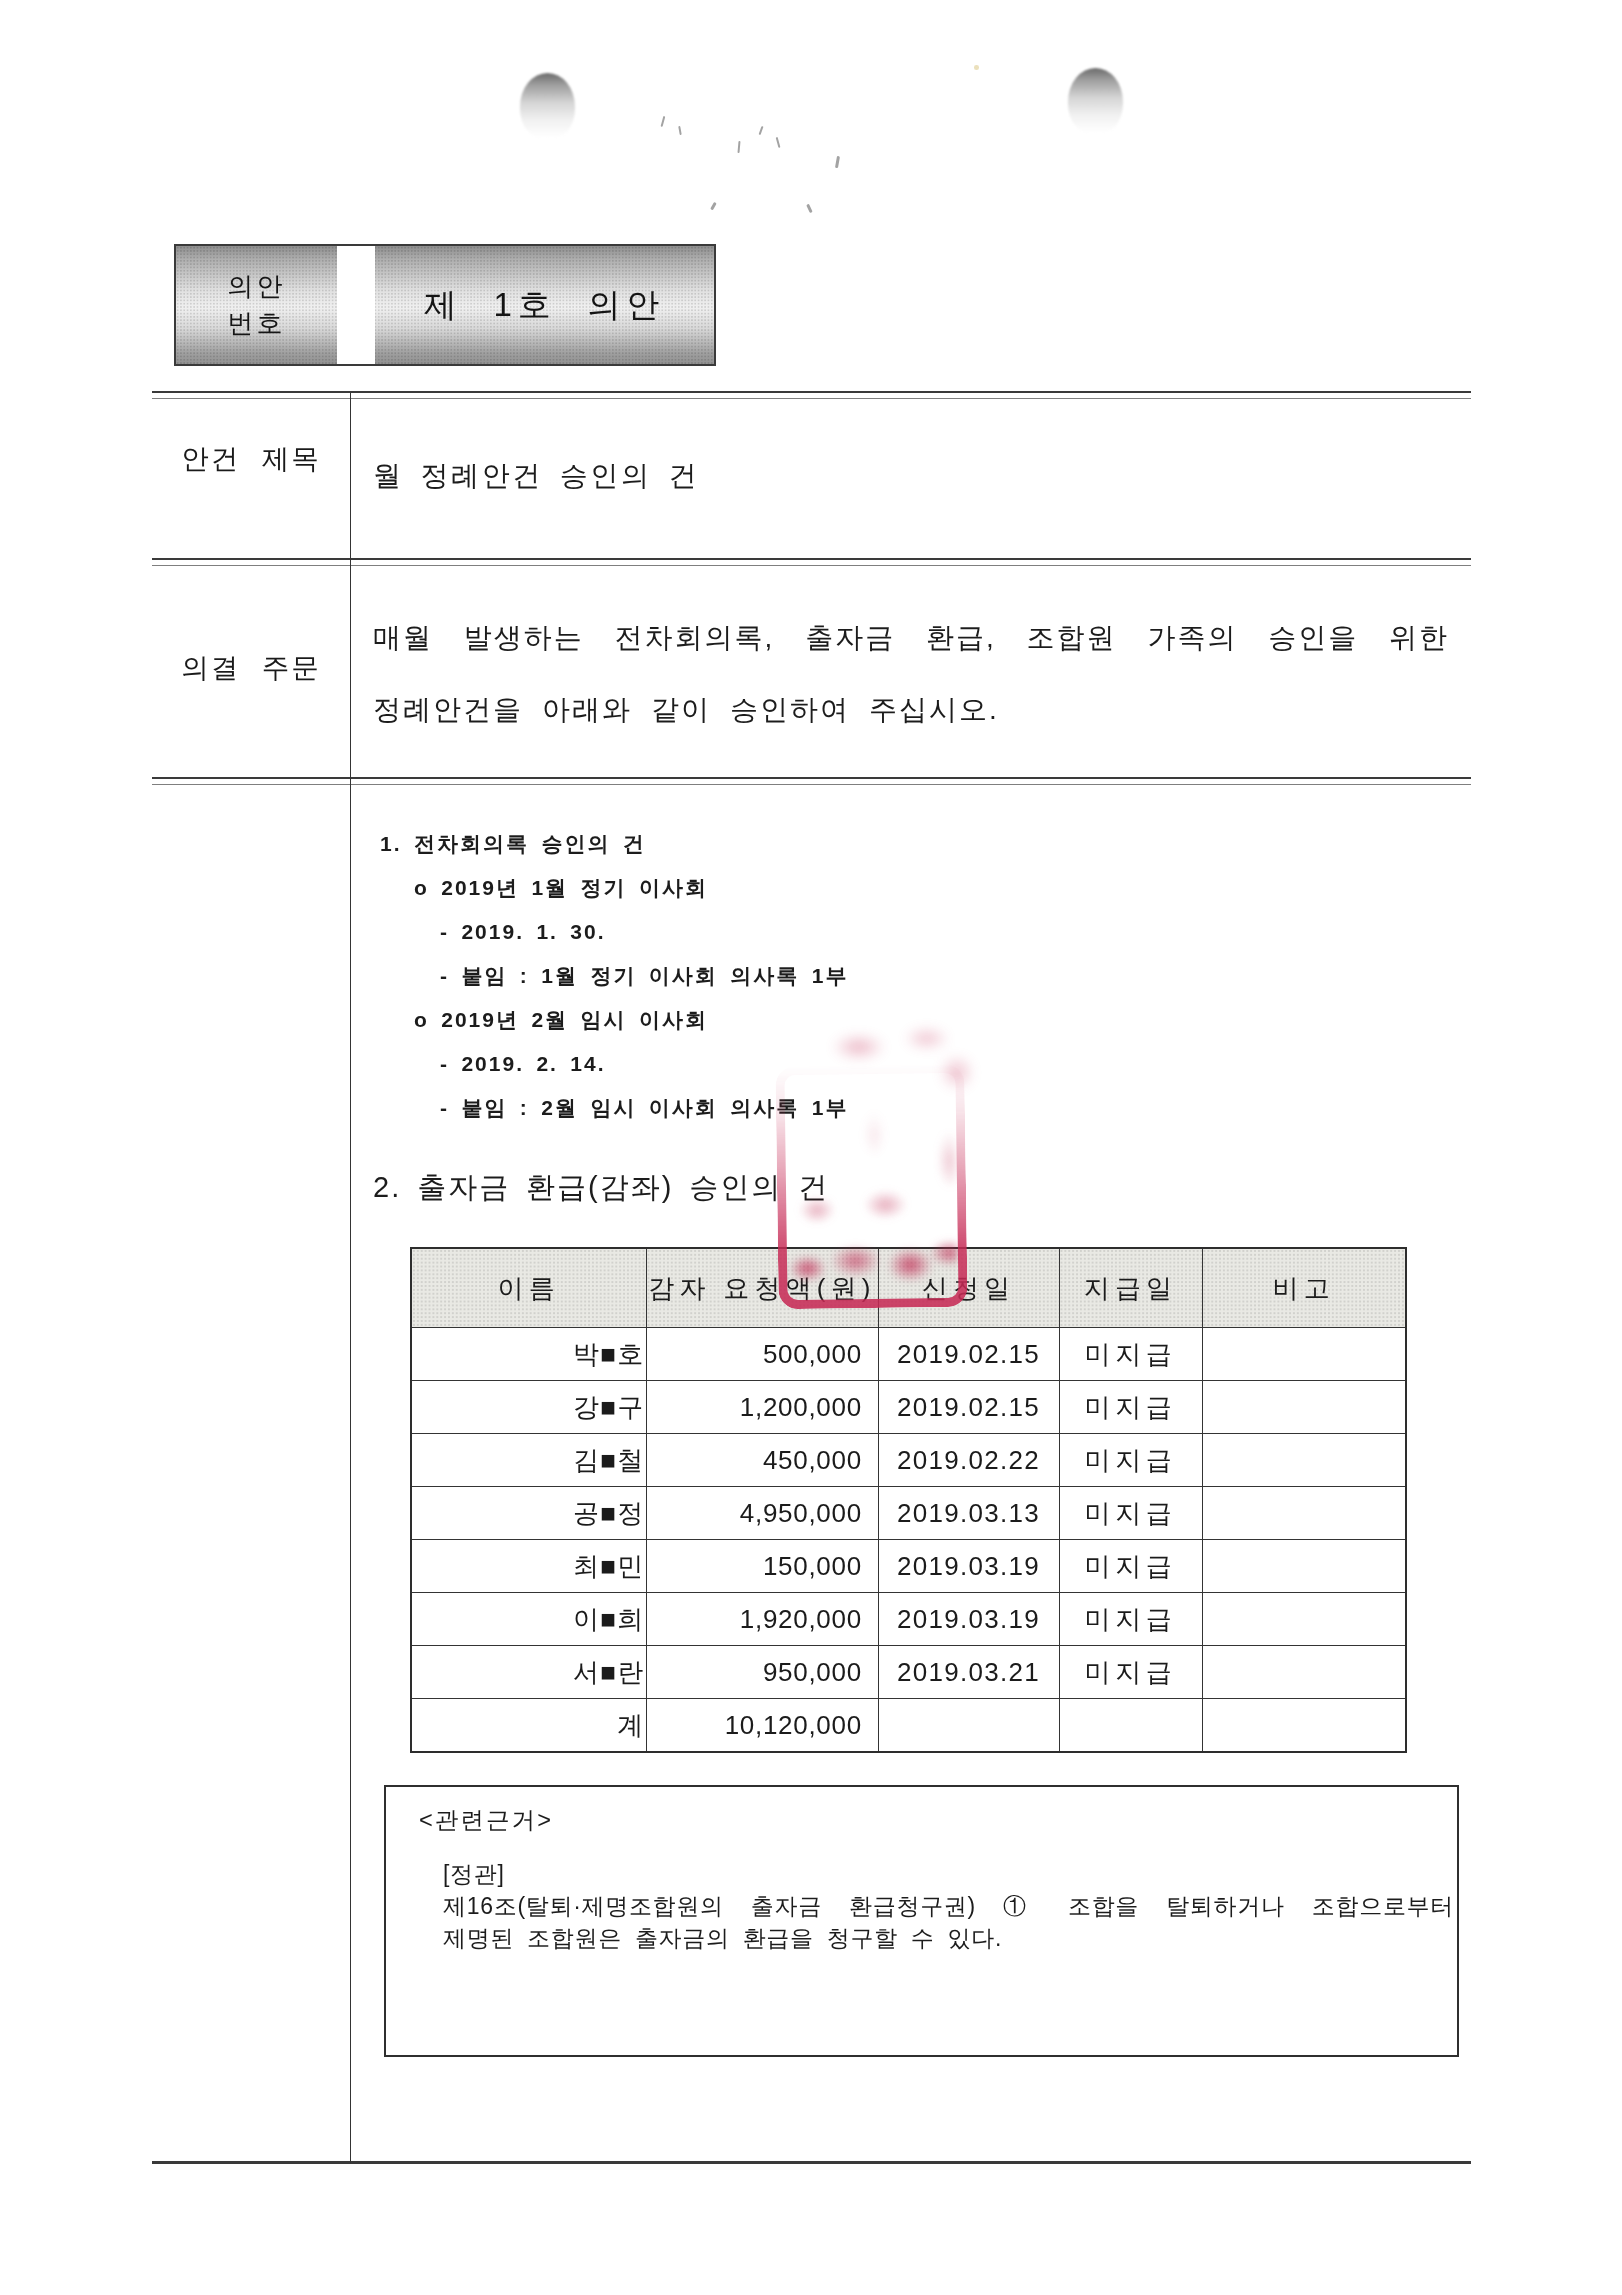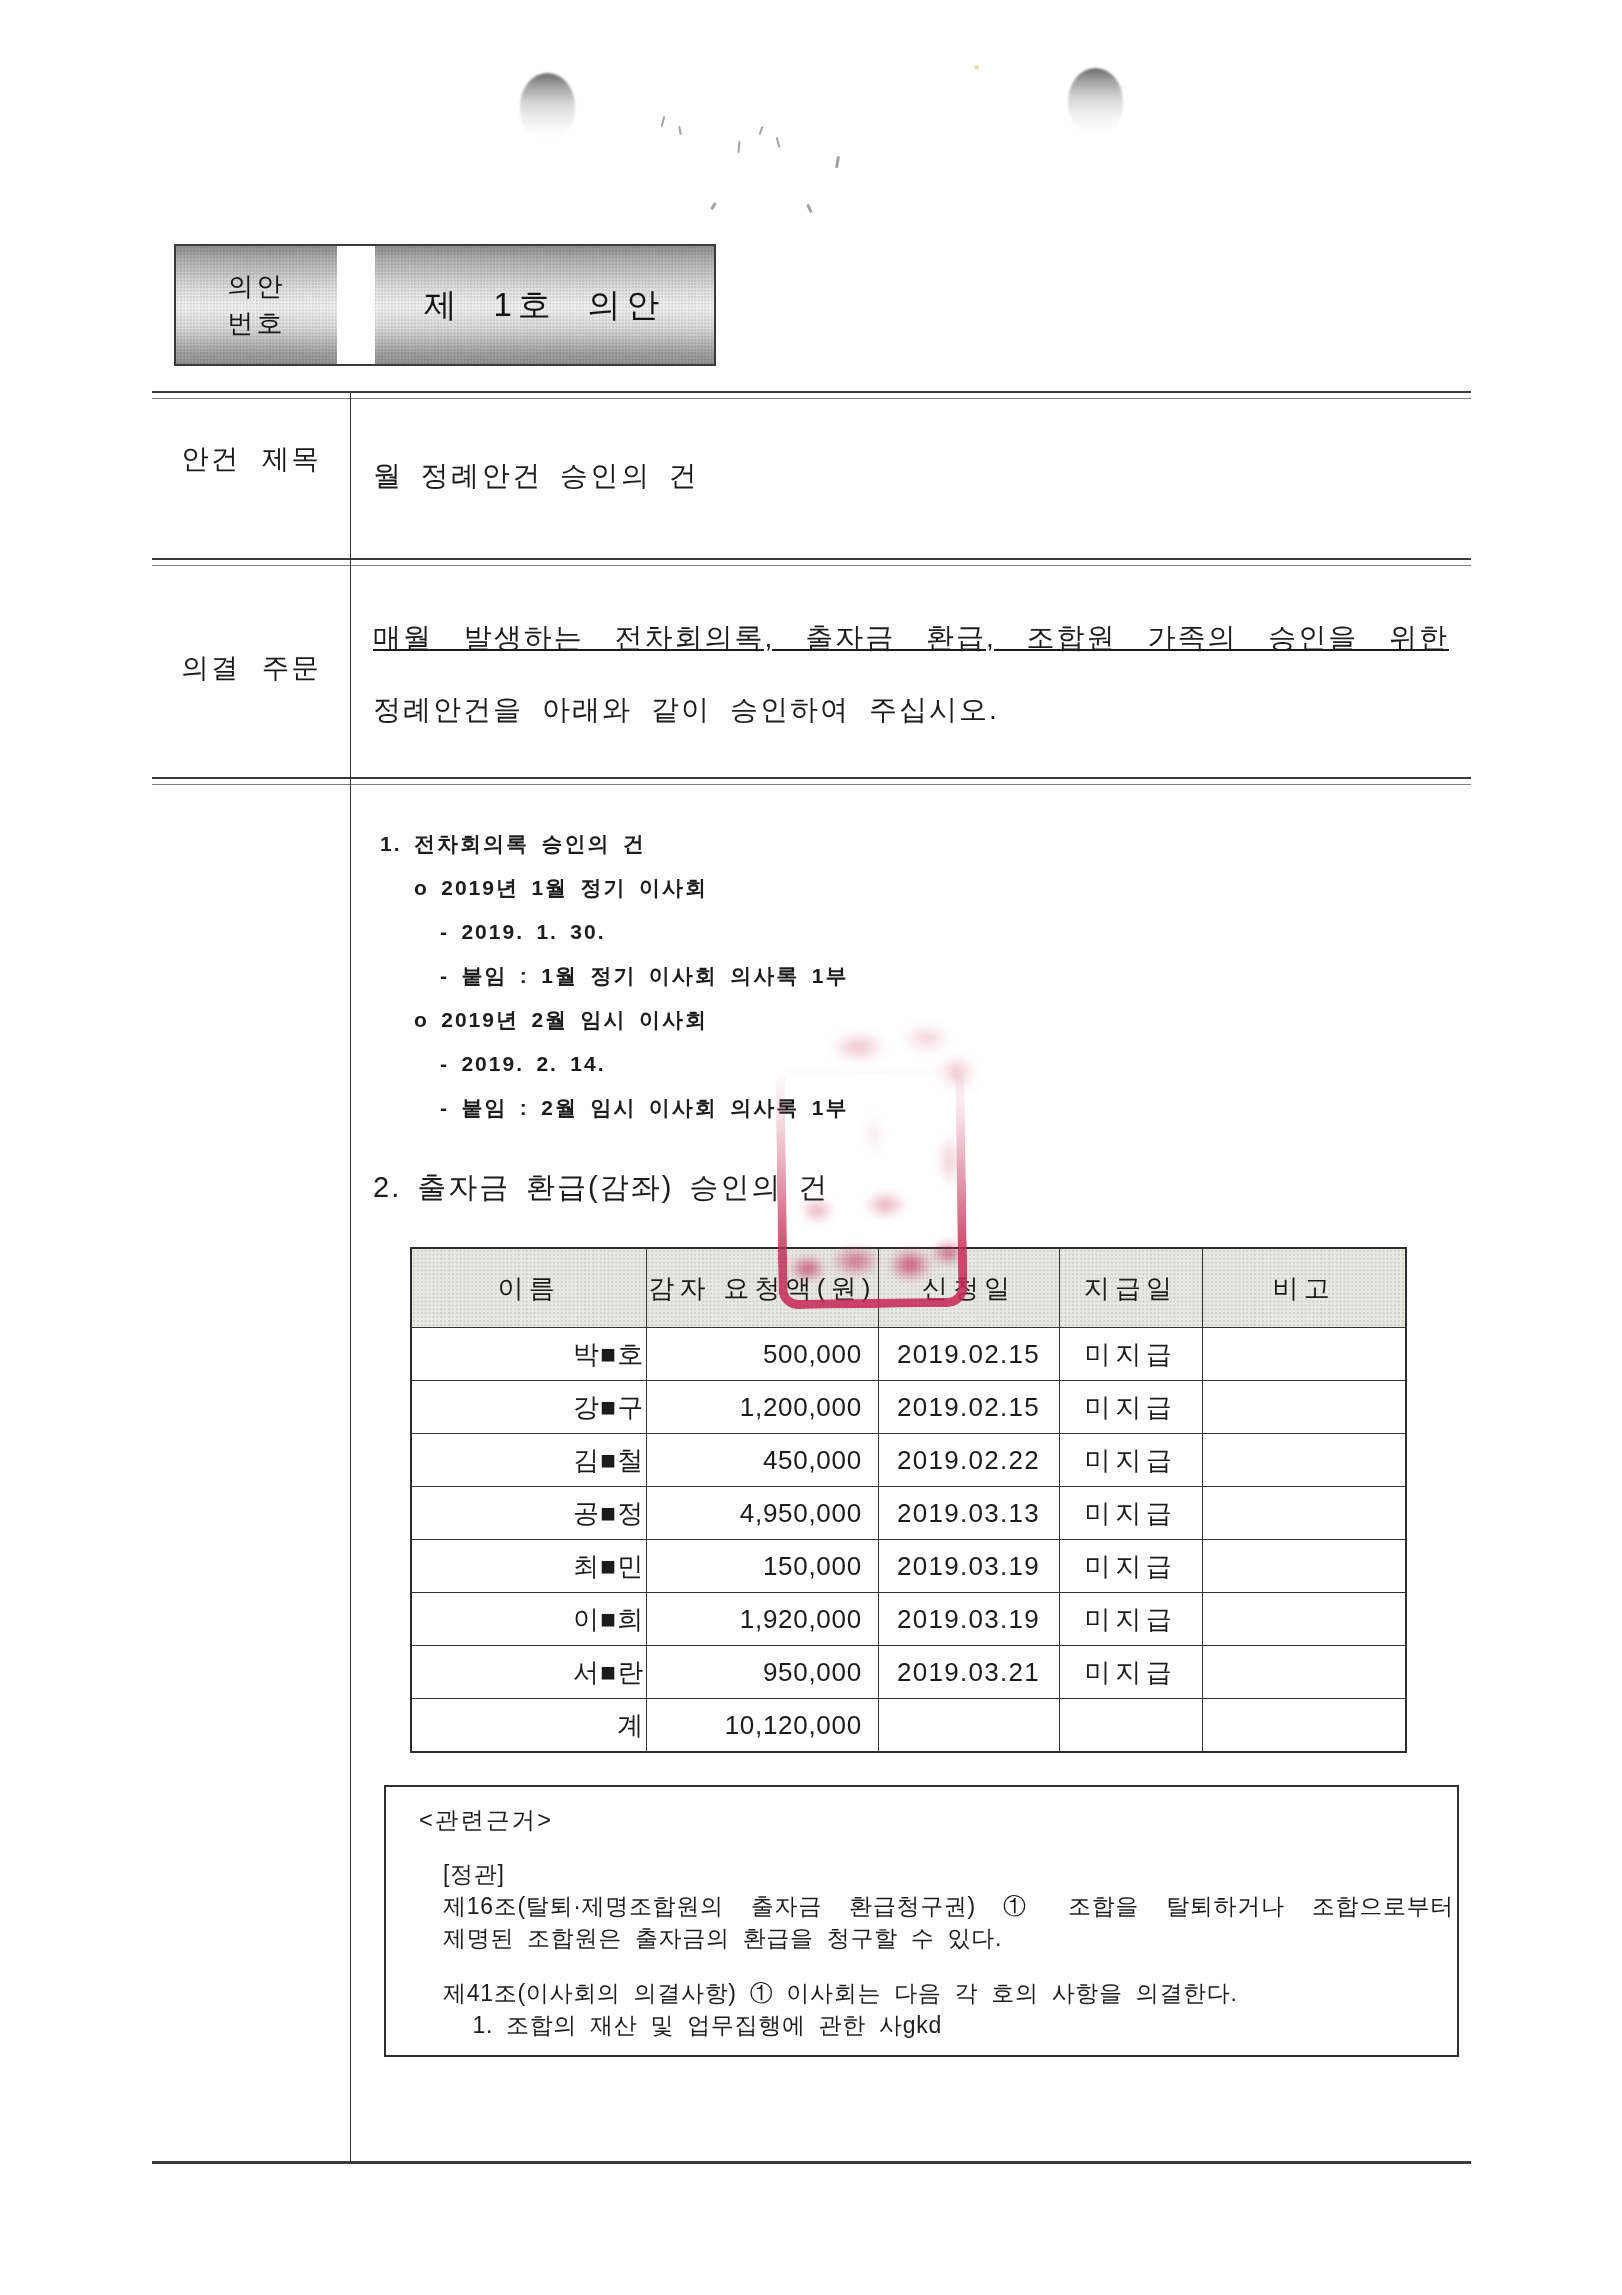--- a/index.html
+++ b/index.html
@@ -59,21 +59,21 @@
   }
   .label-title   { top:393px;  height:131px; }
   .label-order   { top:559px;  height:217px; }
   .label-content { top:779px; height:1382px; word-spacing:41px; }
   
   .title-text {
     position:absolute; left:373px; top:458px; font-size:28px; line-height:35px;
     letter-spacing:2.6px; word-spacing:6.5px;
   }
   .order-text { position:absolute; left:373px; top:607px; width:1076px; font-size:28px; }
-  .order-line1 { line-height:62px; letter-spacing:2px; text-align:justify; text-align-last:justify;text-decoration:underline; }
+  .order-line1 { line-height:62px; letter-spacing:2px; text-align:justify; text-align-last:justify; }
   .order-line2 { line-height:62px; margin-top:9.8px; letter-spacing:2px; word-spacing:9.2px; }
   
   .section1 { position:absolute; left:380px; top:822px; font-size:21px; line-height:44px; letter-spacing:2px; word-spacing:4.6px;font-weight:bold; }
   .section1 .lvl1 { padding-left:34px; }
   .section1 .lvl2 { padding-left:60px; }
   .section2-heading {
     position:absolute; left:373px; top:1171px; font-size:29px; line-height:33px;
     letter-spacing:2px; word-spacing:5.9px;
   }
   
@@ -277,20 +277,16 @@
   <div class="stamp-smear"></div>
   <div class="stamp"></div>
 
   <div class="refs-box">
     <div class="refs-title">&lt;관련근거&gt;</div>
     <div class="refs-block refs-bylaws">
       <div>[정관]</div>
       <div class="just">제16조(탈퇴·제명조합원의 출자금 환급청구권) ① 조합을 탈퇴하거나 조합으로부터</div>
       <div>제명된 조합원은 출자금의 환급을 청구할 수 있다.</div>
     </div>
-    <div class="refs-block refs-art41">
-      <div>제41조(이사회의 의결사항) ① 이사회는 다음 각 호의 사항을 의결한다.</div>
-      <div class="indent1">1. 조합의 재산 및 업무집행에 관한 사gkd</div>
-    </div>
   </div>
 
 </div>
 
 
 </body></html>

